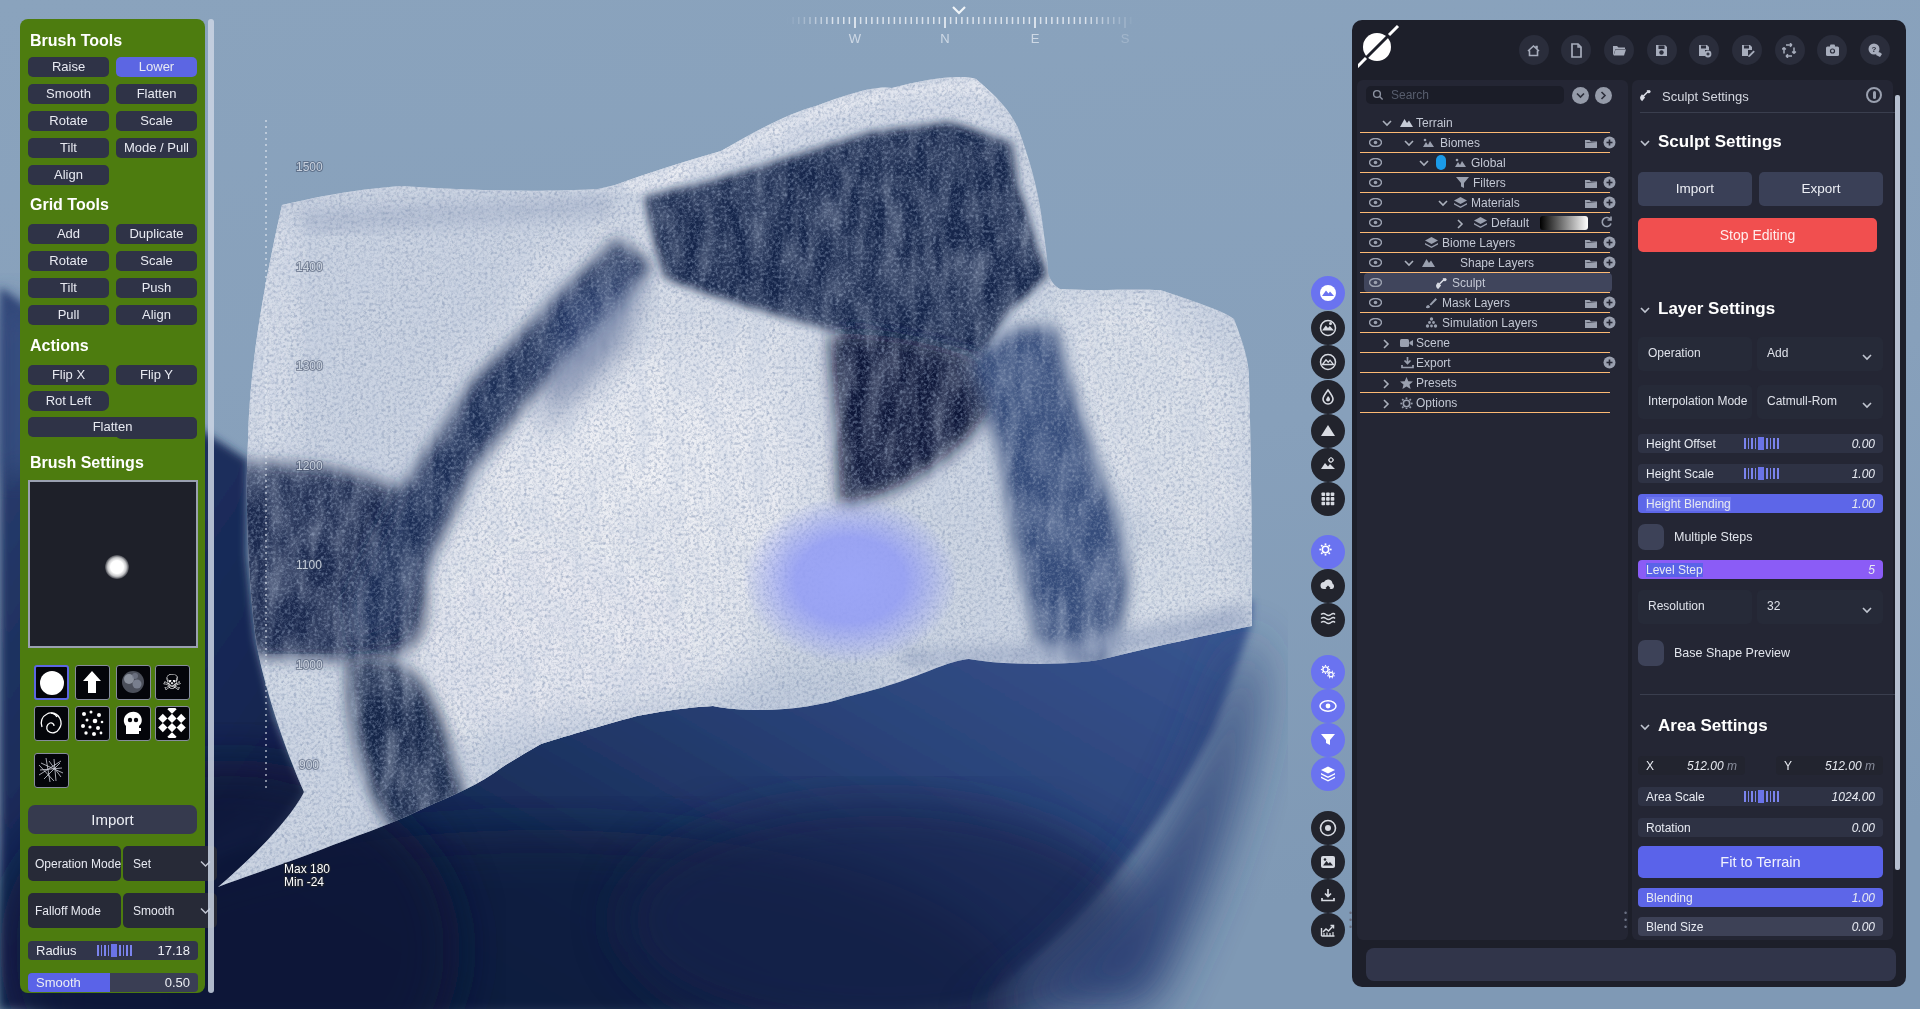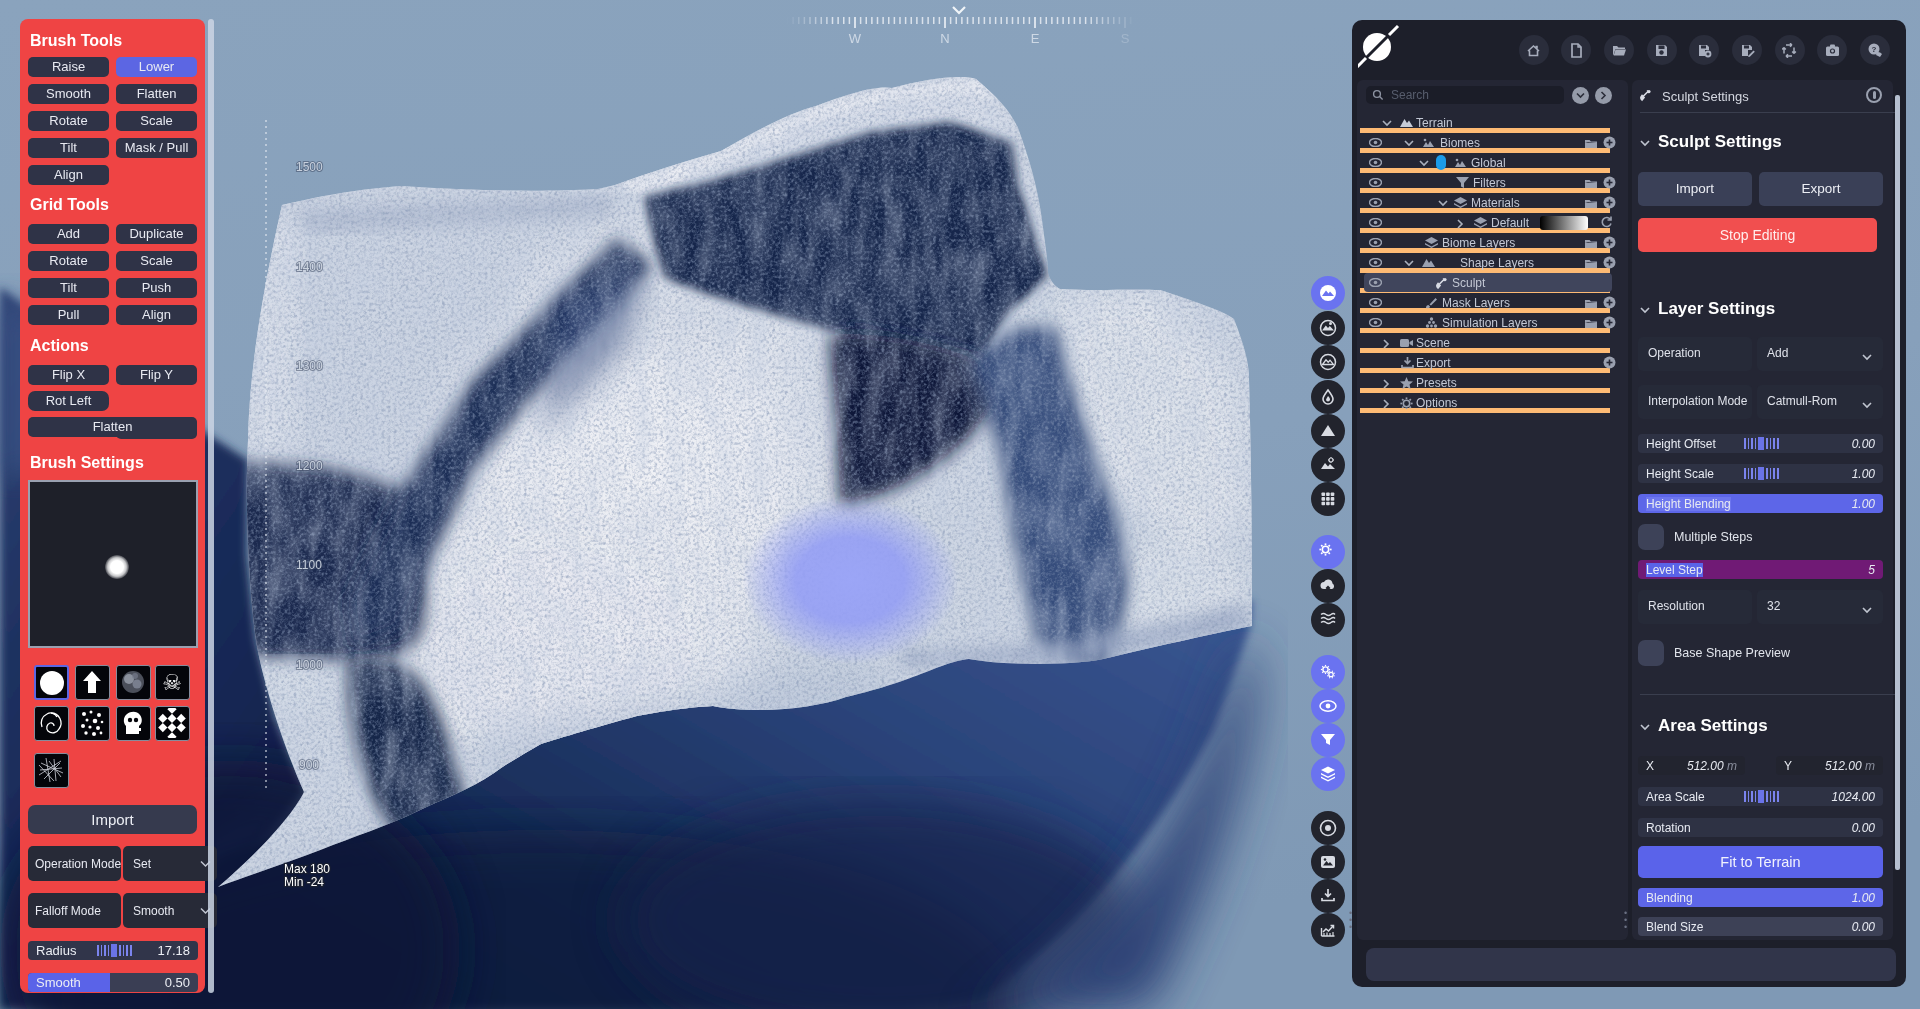--- a/index.html
+++ b/index.html
@@ -1,21 +1,21 @@
 <!DOCTYPE html>
 <html><head>
 <meta charset="utf-8">
 <style>
 * { margin:0; padding:0; box-sizing:border-box; font-family:"Liberation Sans",sans-serif; }
 html,body { width:1920px; height:1009px; overflow:hidden; background:#87a0ba; }
 #stage { position:relative; width:1920px; height:1009px; }
 .abs { position:absolute; }
 
 
-#lpanel { left:20px; top:19px; width:185px; height:974px; background:#ef4444; border-radius:8px; z-index:5; }
+#lpanel { left:20px; top:19px; width:185px; height:974px; background:#4d7c0f; border-radius:8px; z-index:5; }
 #lpanel .sect { position:absolute; left:10px; color:#fff; font-weight:bold; font-size:16px; }
 .lbtn { position:absolute; height:20px; background:#2f3347; border-radius:5px; color:#e8eaf2; font-size:13px; text-align:center; line-height:20px; }
 .lbtn.c1 { left:8px; width:81px; }
 .lbtn.c2 { left:96px; width:81px; }
 .lbtn.active { background:#5c66e3; }
 #brushprev { position:absolute; left:8px; top:461px; width:170px; height:168px; background:#1e2029; border:2px solid rgba(185,193,210,0.8); }
 #brushblob { position:absolute; left:75px; top:73px; width:24px; height:24px; border-radius:50%;
   background:radial-gradient(circle, #ffffff 0 38%, rgba(255,255,255,0.75) 55%, rgba(255,255,255,0) 75%); }
 .thumb { position:absolute; width:35px; height:35px; background:#04050a; border:1.5px solid #868c9c; border-radius:3px; overflow:hidden; }
 .thumb.sel { border:2px solid #5c66e3; }
@@ -23,21 +23,21 @@
   color:#eceef4; font-size:15px; text-align:center; line-height:29px; }
 .modebox { position:absolute; background:#272a37; border-radius:5px; color:#e8eaf2; font-size:12px; white-space:nowrap; }
 .srow { position:absolute; left:8px; width:170px; border-radius:4px; color:#eceef4; font-size:13px; }
 
 
 #rpanel { color:#c9cdd9; }
 .col { position:absolute; top:60px; height:860px; background:#242634; border-radius:6px; }
 #treecol { left:5px; width:271px; }
 #setcol { left:280px; width:261px; }
 .ticon { position:absolute; width:30px; height:30px; border-radius:50%; background:#2a2d3b; top:15px; }
-.trow { position:absolute; left:8px; width:250px; height:20px; border-bottom:5px solid #fdba74; font-size:12px; color:#c3c8d4;text-decoration:underline; }
+.trow { position:absolute; left:8px; width:250px; height:20px; border-bottom:1px solid #fdba74; font-size:12px; color:#c3c8d4;text-decoration:underline; }
 .trow .lbl { position:absolute; top:3px; white-space:nowrap; }
 .srow2 { position:absolute; left:286px; width:245px; height:19px; border-radius:4px; background:#2e3244; font-size:12px; color:#e8ebf2; }
 .srow2 .lab { position:absolute; left:8px; top:2.5px; white-space:nowrap; }
 .srow2 .val { position:absolute; right:8px; top:2.5px;font-style:italic; }
 .dbox { position:absolute; background:#262a38; border-radius:5px; height:34px; font-size:12px; color:#dfe2ea; }
 .dbox .lab { position:absolute; left:10px; top:9px; white-space:nowrap; }
 .shead { position:absolute; left:286px; color:#fff; font-weight:bold; font-size:17px; }
 .schev { position:absolute; left:288px; font-size:11px; color:#c0c5d0; }
 .cbx { position:absolute; left:286px; width:26px; height:26px; background:#3d4258; border-radius:7px; }
 .cblbl { position:absolute; left:322px; font-size:12.5px; color:#e2e5ec; }
@@ -268,21 +268,21 @@
 
 <div id="lpanel" class="abs">
   <div class="sect" style="top:13px;">Brush Tools</div>
   <div class="lbtn c1" style="top:38px;">Raise</div>
       <div class="lbtn c2 active" style="top:38px;">Lower</div>
   <div class="lbtn c1" style="top:65px;">Smooth</div>
       <div class="lbtn c2" style="top:65px;">Flatten</div>
   <div class="lbtn c1" style="top:92px;">Rotate</div>
       <div class="lbtn c2" style="top:92px;">Scale</div>
   <div class="lbtn c1" style="top:119px;">Tilt</div>
-      <div class="lbtn c2" style="top:119px;">Mask / Pull</div>
+      <div class="lbtn c2" style="top:119px;">Mode / Pull</div>
   <div class="lbtn c1" style="top:146px;">Align</div>
   <div class="sect" style="top:177px;">Grid Tools</div>
   <div class="lbtn c1" style="top:205px;">Add</div>
       <div class="lbtn c2" style="top:205px;">Duplicate</div>
   <div class="lbtn c1" style="top:232px;">Rotate</div>
       <div class="lbtn c2" style="top:232px;">Scale</div>
   <div class="lbtn c1" style="top:259px;">Tilt</div>
       <div class="lbtn c2" style="top:259px;">Push</div>
   <div class="lbtn c1" style="top:286px;">Pull</div>
       <div class="lbtn c2" style="top:286px;">Align</div>
@@ -972,21 +972,21 @@
             <i></i>
           </span>
           <span class="val">1.00</span>
         </div>
         <div class="srow2" style="top:474px;background:#5d66e8;">
           <span class="lab" style="background:#6d76ee;">Height Blending</span>
           <span class="val">1.00</span>
         </div>
         <div class="cbx" style="top:504px;"></div>
         <span class="cblbl" style="top:510px;">Multiple Steps</span>
-        <div class="srow2" style="top:540px;background:#701a75;">
+        <div class="srow2" style="top:540px;background:#8b5cf6;">
           <span class="lab"><span style="background:#5a63e8;">Level Step</span></span>
           <span class="val">5</span>
         </div>
         <div class="dbox" style="left:286px;top:570px;width:114px;">
           <span class="lab">Resolution</span>
         </div>
         <div class="dbox" style="left:405px;top:570px;width:126px;">
           <span class="lab">32</span>
           <span style="position:absolute;right:10px;top:13px;"><svg style="" width="11" height="8" viewBox="0 0 11 8">
               <path d="M1,2 L5,6 L9,2" stroke="#c0c5d0" stroke-width="1.6" fill="none"></path>

